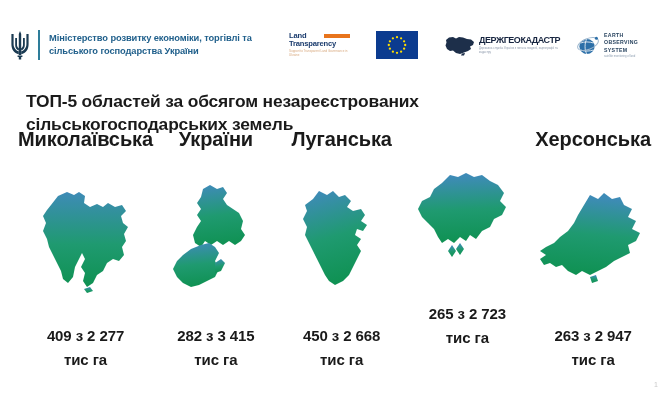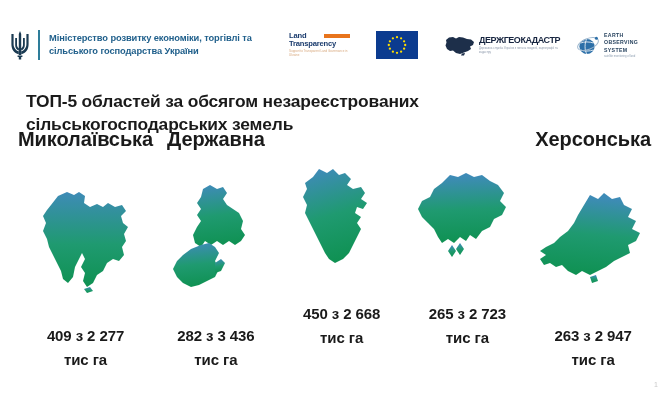--- a/index.html
+++ b/index.html
@@ -272,45 +272,46 @@
           <path fill="url(#g1)" d="M57 106 L63 104 L66 108 L60 110 Z"></path>
         </svg>
       </div>
       <div class="region-stat">
         <div>409 з 2 277</div>
         <div>тис га</div>
       </div>
     </div>
 
     <div class="region">
-      <div class="region-name">Державна</div>
+      <div class="region-name">України</div>
       <div class="map-wrap">
         <svg width="118" height="120" viewBox="0 0 118 120">
           <defs>
             <linearGradient id="g2" x1="0.35" y1="0" x2="0.45" y2="1">
               <stop offset="0%" stop-color="#3e8bb7"></stop>
               <stop offset="50%" stop-color="#1f9a70"></stop>
               <stop offset="100%" stop-color="#0f9152"></stop>
             </linearGradient>
           </defs>
           <path fill="url(#g2)" d="M46 6 L53 2 L60 6 L66 4 L70 10 L66 16 L70 22 L76 26 L82 30 L86 38 L84 46 L88 52
             L84 58 L78 62 L72 58 L66 62 L60 58 L54 62 L48 58 L44 64 L38 60 L36 52 L40 44 L44 38 L40 32 L44 26 L40 20
             L44 14 Z"></path>
           <path fill="url(#g2)" d="M44 62 L52 60 L58 64 L62 70 L58 78 L62 86 L58 94 L50 98 L42 102 L34 104 L26 100
             L20 94 L16 86 L20 78 L26 72 L34 66 Z"></path>
           <path fill="url(#g2)" d="M58 80 L64 76 L68 80 L64 88 L58 90 Z"></path>
         </svg>
       </div>
       <div class="region-stat">
-        <div>282 з 3 436</div>
-        <div>тис га</div>
-      </div>
-    </div>
-
-    <div class="region">
+        <div>282 з 3 415</div>
+        <div>тис га</div>
+      </div>
+    </div>
+
+    <div class="region">
+      <div class="region-name">Луганська</div>
       <div class="map-wrap">
         <svg width="118" height="120" viewBox="0 0 118 120">
           <defs>
             <linearGradient id="g3" x1="0.3" y1="0" x2="0.5" y2="1">
               <stop offset="0%" stop-color="#3e8bb7"></stop>
               <stop offset="50%" stop-color="#1f9a70"></stop>
               <stop offset="100%" stop-color="#0f9152"></stop>
             </linearGradient>
           </defs>
           <path fill="url(#g3)" d="M30 16 L36 8 L44 12 L50 8 L56 14 L62 12 L68 18 L64 24 L70 28 L78 26 L82 32 L78 38

